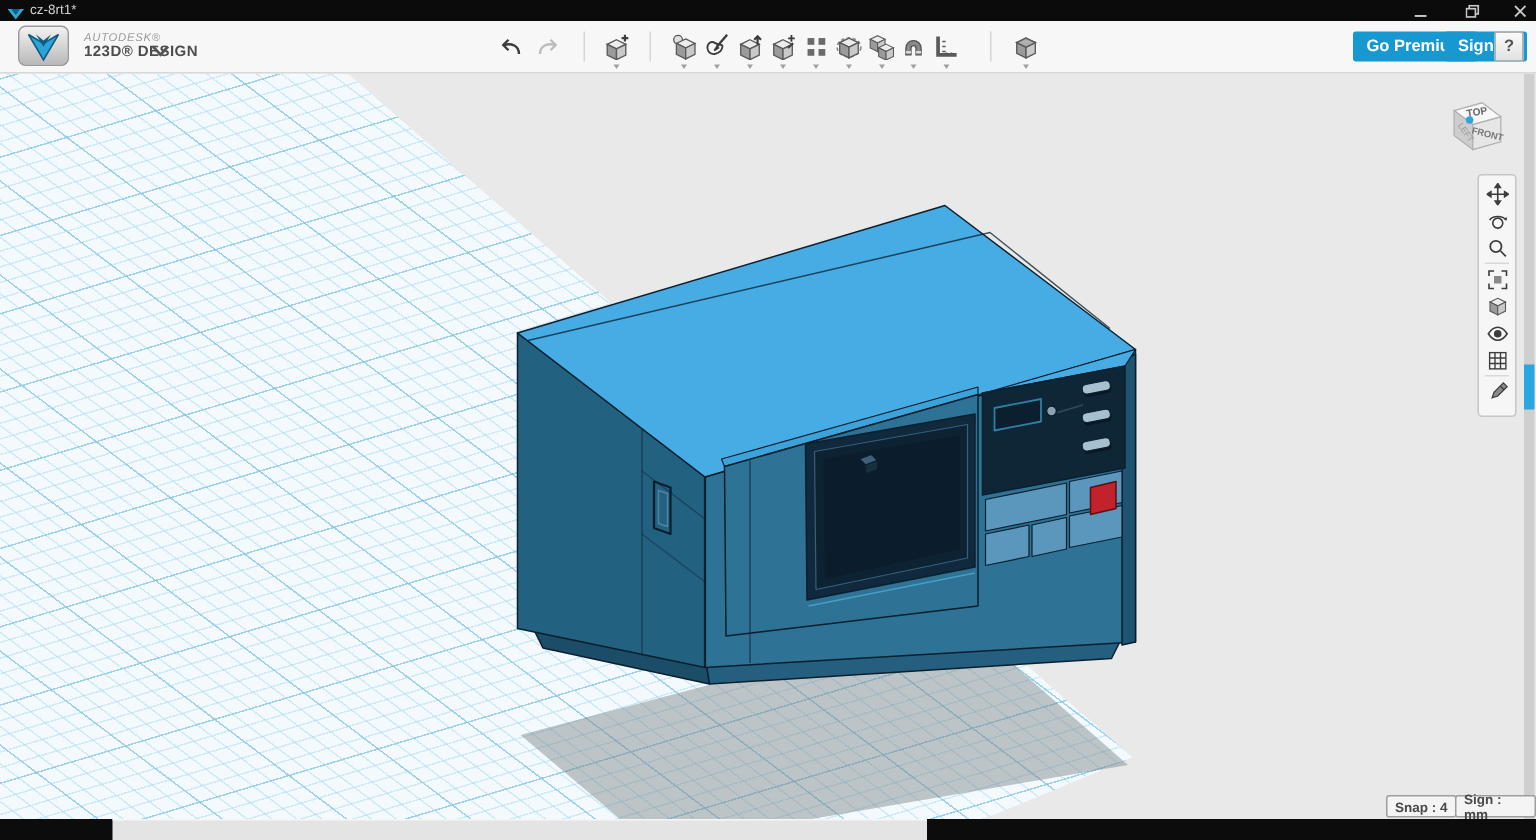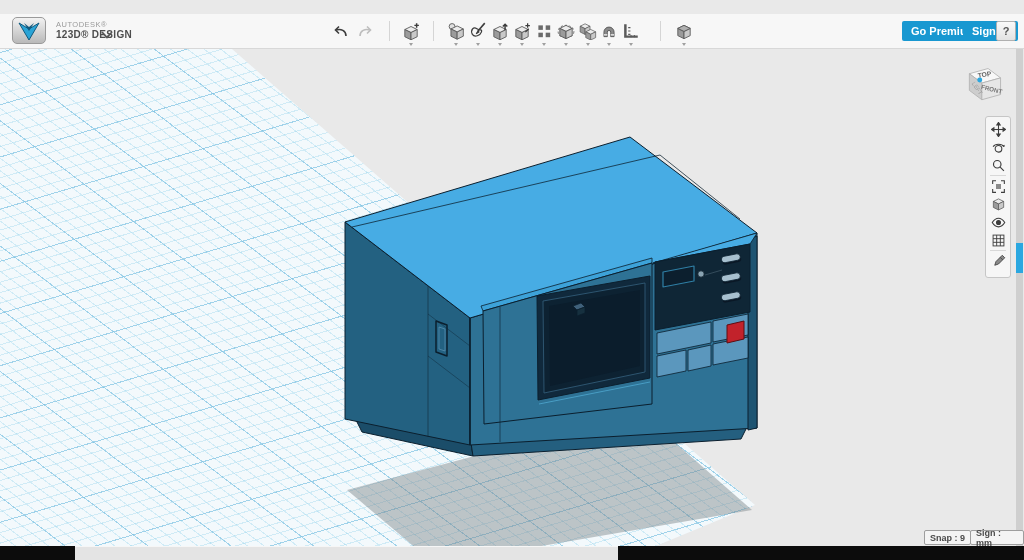--- a/index.html
+++ b/index.html
@@ -12,21 +12,21 @@
   .titlebar .tlogo{position:absolute;left:5px;top:2px;}
   .titlebar .ttitle{position:absolute;left:20px;top:1px;font-size:9px;color:#d2d2d2;}
   .winbtn{position:absolute;top:0;width:22px;height:14px;display:flex;align-items:center;justify-content:center;}
   .winbtn svg{display:block;}
 
   
   .appbar{position:absolute;left:0;top:14px;width:1024px;height:35px;background:#f7f7f7;
           border-bottom:1px solid #d8d8d8;z-index:40;}
   .logo-box{position:absolute;left:12px;top:3px;width:34px;height:27px;border:1px solid #9a9a9a;border-radius:5px;
             background:linear-gradient(#f2f2f2,#b9b9b9);display:flex;align-items:center;justify-content:center;}
-  .brand1{position:absolute;left:56px;top:6px;font-size:7.5px;color:#9a9a9a;letter-spacing:.5px;}
+  .brand1{position:absolute;left:56px;top:6px;font-size:7.5px;color:#9a9a9a;letter-spacing:.5px;font-style:italic;}
   .brand2{position:absolute;left:56px;top:15px;font-size:10px;font-weight:bold;color:#4d4d4d;letter-spacing:.3px;}
   .brand-chevron{position:absolute;left:100px;top:12px;}
   .tool{position:absolute;top:6px;width:22px;height:22px;display:flex;align-items:center;justify-content:center;}
   .caret{position:absolute;top:29px;width:0;height:0;border-left:2.5px solid transparent;
          border-right:2.5px solid transparent;border-top:3px solid #a0a0a0;}
   .tsep{position:absolute;top:7px;width:1px;height:20px;background:#d5d5d5;}
   .btn-blue{position:absolute;top:7px;height:20px;border:none;border-radius:2px;color:#fff;
             font-weight:bold;font-size:11px;font-family:"Liberation Sans",sans-serif;padding:0 9px;cursor:pointer;}
   .btn-help{position:absolute;top:7px;width:20px;height:20px;border:1px solid #b0b0b0;border-radius:2px;
             background:linear-gradient(#fafafa,#e2e2e2);font-size:11px;font-weight:bold;color:#555;
@@ -75,20 +75,46 @@
   <svg width="0" height="0" style="position:absolute">
     <defs>
       <g id="cube3d">
         <polygon points="8,2 13.5,4.7 8,7.4 2.5,4.7" fill="#ececec" stroke="#5a5a5a" stroke-width=".8"></polygon>
         <polygon points="2.5,4.7 8,7.4 8,13.8 2.5,11.1" fill="#9b9b9b" stroke="#5a5a5a" stroke-width=".8"></polygon>
         <polygon points="8,7.4 13.5,4.7 13.5,11.1 8,13.8" fill="#c9c9c9" stroke="#5a5a5a" stroke-width=".8"></polygon>
       </g>
     </defs>
   </svg>
 
+  <div class="titlebar">
+    <span class="tlogo">
+      <svg width="12" height="10">
+          <polygon points="0,1 11,1 5.5,8" fill="#2fa8d8"></polygon>
+          <polygon points="2.5,1 8.5,1 5.5,5" fill="#0e5f84"></polygon>
+        </svg>
+    </span>
+    <span class="ttitle">cz-8rt1*</span>
+    <span class="winbtn" style="left:936px">
+      <svg width="9" height="9">
+          <rect x="0" y="7" width="8" height="1.3" fill="#c8c8c8"></rect>
+        </svg>
+    </span>
+    <span class="winbtn" style="left:971px">
+      <svg width="10" height="9" fill="none" stroke="#c8c8c8" stroke-width="1.1">
+          <rect x="2.5" y="0.8" width="6" height="5.5"></rect>
+          <rect x="0.6" y="2.8" width="6" height="5.5" fill="#0b0b0b"></rect>
+        </svg>
+    </span>
+    <span class="winbtn" style="left:1002px">
+      <svg width="9" height="9" stroke="#c8c8c8" stroke-width="1.2">
+          <line x1="1" y1="1" x2="8" y2="8"></line>
+          <line x1="8" y1="1" x2="1" y2="8"></line>
+        </svg>
+    </span>
+  </div>
 
   <div class="appbar">
     <div class="logo-box">
       <svg width="24" height="20">
           <polygon points="2,2 12,19 22,2 12,8" fill="#2aa4d6" stroke="#11597e" stroke-width="1"></polygon>
           <polygon points="7,2 12,10 17,2 12,6" fill="#11597e"></polygon>
         </svg>
     </div>
     <span class="brand1">AUTODESK®</span>
     <span class="brand2">123D® DESIGN</span>
@@ -338,21 +364,21 @@
             <path d="M13.5 1.5 l3 3 -7.5 7.5 -4.5 1.5 1.5-4.5z" fill="#8a8a8a" stroke="#3d3d3d" stroke-width="1"></path>
             <line x1="11" y1="4" x2="14" y2="7" stroke="#3d3d3d" stroke-width="1"></line>
           </svg>
       </span>
     </div>
 
     <div class="scrollstrip">
       <div class="scrollthumb"></div>
     </div>
 
-    <div class="statusbox" style="left:924px;top:481px;">Snap : 9</div>
+    <div class="statusbox" style="left:924px;top:481px;">Snap : 4</div>
     <div class="statusbox" style="left:970px;top:481px;">Sign : mm</div>
   </div>
 
   <div class="bottombar">
     <div class="taskseg"></div>
   </div>
 
 </div>
 
 </body></html>

